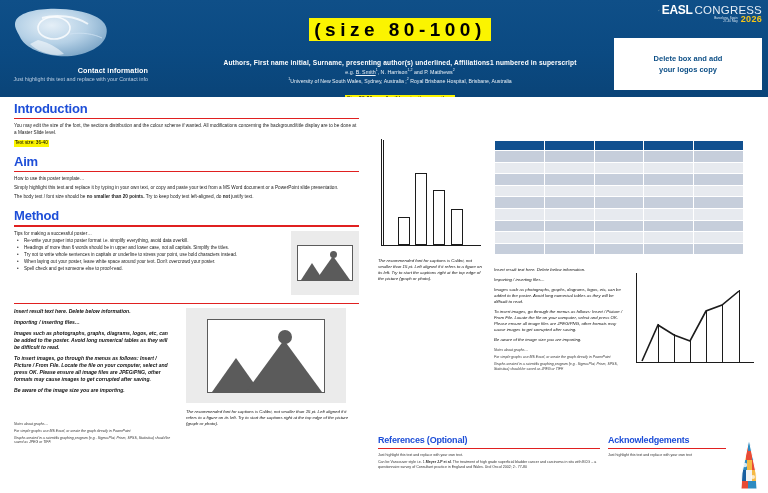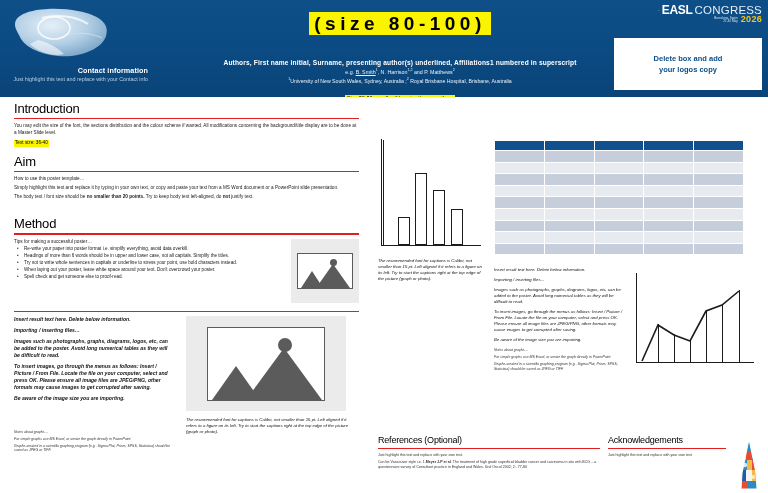--- a/index.html
+++ b/index.html
@@ -24,21 +24,21 @@
   .contact-sub{font-size:5.4px;line-height:7px;color:#b9cde2;margin-top:1px;}
 
   .title-wrap{position:absolute;left:150px;top:4px;width:500px;text-align:center;}
   .poster-title{
     font-size:20px;font-weight:bold;color:#ffffff;letter-spacing:5.5px;
     line-height:24px;white-space:nowrap;
   }
   .title-size{
     display:inline-block;background:#fbf400;color:#000;
     font-size:19px;font-weight:bold;letter-spacing:4.5px;
-    padding:0px 5px;line-height:23px;margin-top:8px;
+    padding:0px 5px;line-height:23px;margin-top:14px;
   }
 
   .authors{position:absolute;left:150px;top:59px;width:500px;text-align:center;color:#ffffff;}
   .authors-l1{font-size:6.6px;font-weight:bold;letter-spacing:.15px;}
   .authors-l2{font-size:5.3px;margin-top:2px;color:#eaf1f8;}
   .authors-l2 u{text-decoration:underline;}
   .authors-l3{font-size:5.2px;margin-top:2px;color:#eaf1f8;}
   .authors-l4{margin-top:2px;}
   .authors-l4 span{
     background:#fbf400;color:#000;font-size:5.4px;padding:0 2px;display:inline-block;
@@ -61,21 +61,21 @@
   .logo-box-text{font-size:7.5px;font-weight:bold;color:#0d4f86;line-height:11px;}
 
   
   .body{position:absolute;left:0;top:97px;width:768px;height:396px;background:#fff;}
 
   .col-left{position:absolute;left:14px;top:4px;width:345px;}
   .col-mid{position:absolute;left:378px;top:4px;width:110px;}
   .col-right{position:absolute;left:494px;top:4px;width:262px;}
 
   h2.sec{
-    font-size:13px;font-weight:normal;color:#000000;margin:0;
+    font-size:13px;font-weight:bold;color:#1d4ed8;margin:0;
     letter-spacing:-.2px;line-height:15px;
   }
   .rule{height:1.4px;background:#e02020;margin:2px 0 4px 0;}
   .rule.thin{height:1px;}
 
   p.body-t{font-size:4.7px;line-height:6.4px;color:#1a1a1a;margin:0 0 4px 0;}
   p.body-t.tight{margin-bottom:2.5px;}
   .hl{background:#fbf400;padding:0 1px;font-size:4.7px;color:#000;display:inline-block;}
 
   ul.tips{margin:1px 0 0 0;padding-left:10px;list-style:none;}
@@ -194,21 +194,21 @@
       <div class="rule"></div>
       <p class="body-t">You may edit the size of the font, the sections distribution and the colour scheme if wanted. All modifications concerning the background/title display are to be done at a Master Slide level.</p>
       <p class="body-t"><span class="hl">Text size: 36-40</span></p>
 
       <h2 class="sec" style="margin-top:7px">Aim</h2>
       <div class="rule"></div>
       <p class="body-t tight">How to use this poster template…</p>
       <p class="body-t tight">Simply highlight this text and replace it by typing in your own text, or copy and paste your text from a MS Word document or a PowerPoint slide presentation.</p>
       <p class="body-t"><span>The body text / font size should be </span><b>no smaller than 20 points.</b><span> Try to keep body text left-aligned, do </span><b>not</b><span> justify text.</span></p>
 
-      <h2 class="sec" style="margin-top:16px">Method</h2>
+      <h2 class="sec" style="margin-top:8px">Method</h2>
       <div class="rule"></div>
 
       <div style="position:relative;min-height:70px">
         <div style="width:262px">
           <p class="body-t" style="margin-bottom:1px">Tips for making a successful poster…</p>
           <ul class="tips">
             <li>Re-write your paper into poster format i.e. simplify everything, avoid data overkill.</li>
             <li>Headings of more than 6 words should be in upper and lower case, not all capitals. Simplify the titles.</li>
             <li>Try not to write whole sentences in capitals or underline to stress your point, use bold characters instead.</li>
             <li>When laying out your poster, leave white space around your text. Don't overcrowd your poster.</li>

